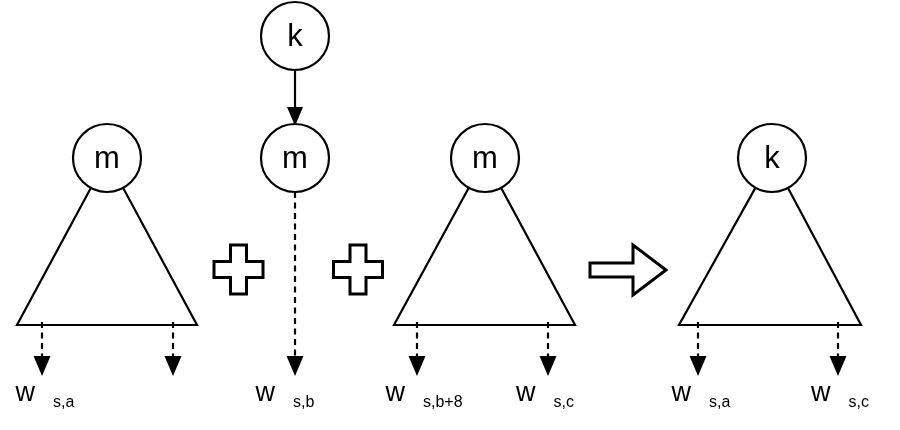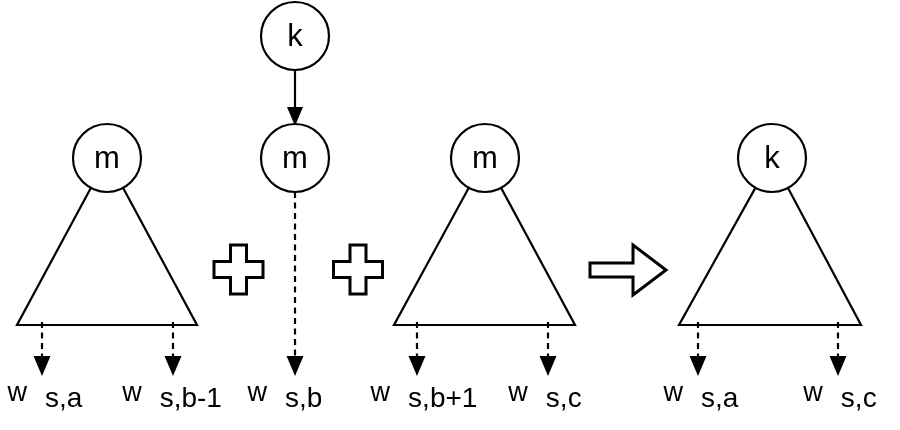--- a/index.html
+++ b/index.html
@@ -24,21 +24,21 @@
     position: absolute;
     top: 378px;
     transform: translateX(-50%);
     font-size: 27px;
     color: #000000;
     white-space: nowrap;
     line-height: 1.1;
     user-select: none;
   }
   .leaf-label sub {
-    font-size: 28px;
+    font-size: 16px;
     line-height: 0;
     vertical-align: sub;
     margin-left: 18px;
   }
 </style>
 </head>
 <body>
 
 <div class="canvas">
 
@@ -81,20 +81,19 @@
     <path d="M 590 263 L 633 263 L 633 245 L 666 270 L 633 295 L 633 277 L 590 277 Z" fill="#ffffff" stroke="#000000" stroke-width="3" stroke-linejoin="miter"></path>
   </svg>
 
   <div class="node-label" style="left:295px; top:36px;">k</div>
   <div class="node-label" style="left:107px; top:158px;">m</div>
   <div class="node-label" style="left:295px; top:158px;">m</div>
   <div class="node-label" style="left:485px; top:158px;">m</div>
   <div class="node-label" style="left:772px; top:158px;">k</div>
 
   <div class="leaf-label" style="left:45px;"><span>w</span><sub>s,a</sub></div>
-  <div class="leaf-label" style="left:172px;"><span>w</span><sub>s,b-1</sub></div>
   <div class="leaf-label" style="left:285px;"><span>w</span><sub>s,b</sub></div>
-  <div class="leaf-label" style="left:424px;"><span>w</span><sub>s,b+1</sub></div>
+  <div class="leaf-label" style="left:424px;"><span>w</span><sub>s,b+8</sub></div>
   <div class="leaf-label" style="left:545px;"><span>w</span><sub>s,c</sub></div>
   <div class="leaf-label" style="left:701px;"><span>w</span><sub>s,a</sub></div>
   <div class="leaf-label" style="left:840px;"><span>w</span><sub>s,c</sub></div>
 
 </div>
 
 </body></html>

